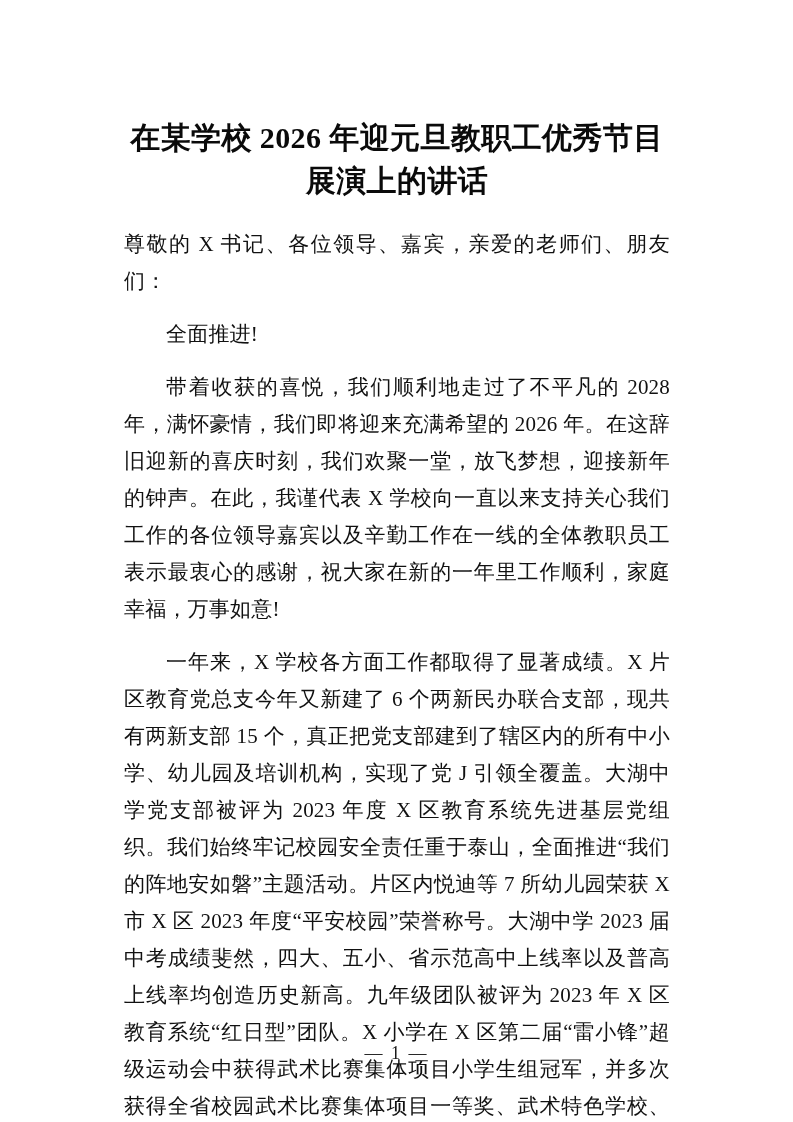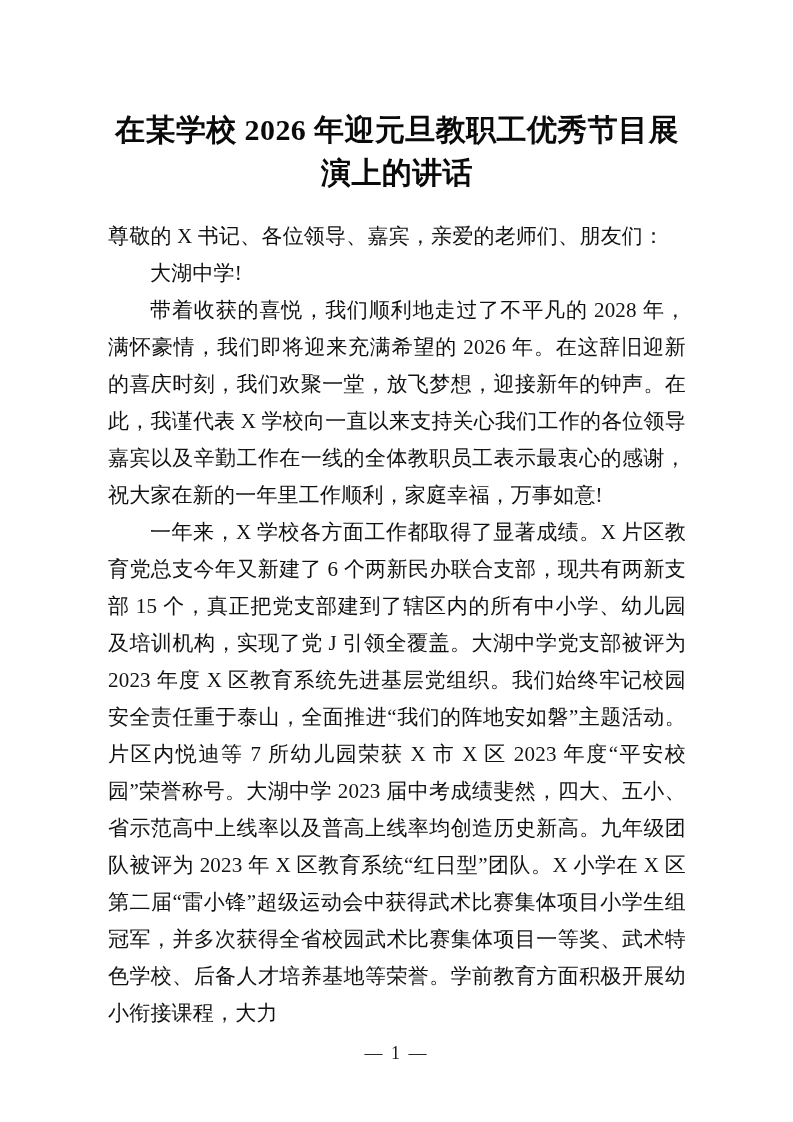--- a/index.html
+++ b/index.html
@@ -22,36 +22,36 @@
     overflow: hidden;
     box-sizing: border-box;
   }
   .content {
     position: absolute;
     left: 108px;
     top: 0;
     width: 578px;
   }
   .doc-title {
-    margin: 4px;
+    margin: 12px;
     padding: 0;
     padding-top: 104px;
     font-size: 30px;
     line-height: 43px;
     font-weight: bold;
     text-align: center;
     letter-spacing: 0.4px;
     font-family: "Liberation Serif", "DejaVu Serif", serif;
     color: #0a0a0a;
   }
   .body-block {
     margin-top: 24px;
   }
   p.para {
-    margin: 0;
+    margin: 16px;
     padding: 0;
     font-size: 21px;
     line-height: 37px;
     text-align: justify;
     text-justify: inter-character;
     text-align-last: left;
     letter-spacing: 0.2px;
     color: #111111;
     font-family: "Liberation Serif", "DejaVu Serif", serif;
   }
@@ -77,21 +77,21 @@
 <div class="page">
 
   <div class="content">
 
     <h1 class="doc-title">在某学校 2026 年迎元旦教职工优秀节目展演上的讲话</h1>
 
     <div class="body-block">
 
       <p class="para">尊敬的 X 书记、各位领导、嘉宾，亲爱的老师们、朋友们：</p>
 
-      <p class="para indent">大湖中学!</p>
+      <p class="para indent">全面推进!</p>
 
       <p class="para indent">带着收获的喜悦，我们顺利地走过了不平凡的 2028 年，满怀豪情，我们即将迎来充满希望的 2026 年。在这辞旧迎新的喜庆时刻，我们欢聚一堂，放飞梦想，迎接新年的钟声。在此，我谨代表 X 学校向一直以来支持关心我们工作的各位领导嘉宾以及辛勤工作在一线的全体教职员工表示最衷心的感谢，祝大家在新的一年里工作顺利，家庭幸福，万事如意!</p>
 
       <p class="para indent">一年来，X 学校各方面工作都取得了显著成绩。X 片区教育党总支今年又新建了 6 个两新民办联合支部，现共有两新支部 15 个，真正把党支部建到了辖区内的所有中小学、幼儿园及培训机构，实现了党 J 引领全覆盖。大湖中学党支部被评为 2023 年度 X 区教育系统先进基层党组织。我们始终牢记校园安全责任重于泰山，全面推进“我们的阵地安如磐”主题活动。片区内悦迪等 7 所幼儿园荣获 X 市 X 区 2023 年度“平安校园”荣誉称号。大湖中学 2023 届中考成绩斐然，四大、五小、省示范高中上线率以及普高上线率均创造历史新高。九年级团队被评为 2023 年 X 区教育系统“红日型”团队。X 小学在 X 区第二届“雷小锋”超级运动会中获得武术比赛集体项目小学生组冠军，并多次获得全省校园武术比赛集体项目一等奖、武术特色学校、后备人才培养基地等荣誉。学前教育方面积极开展幼小衔接课程，大力</p>
 
     </div>
 
   </div>
 
   <div class="page-footer">— 1 —</div>

